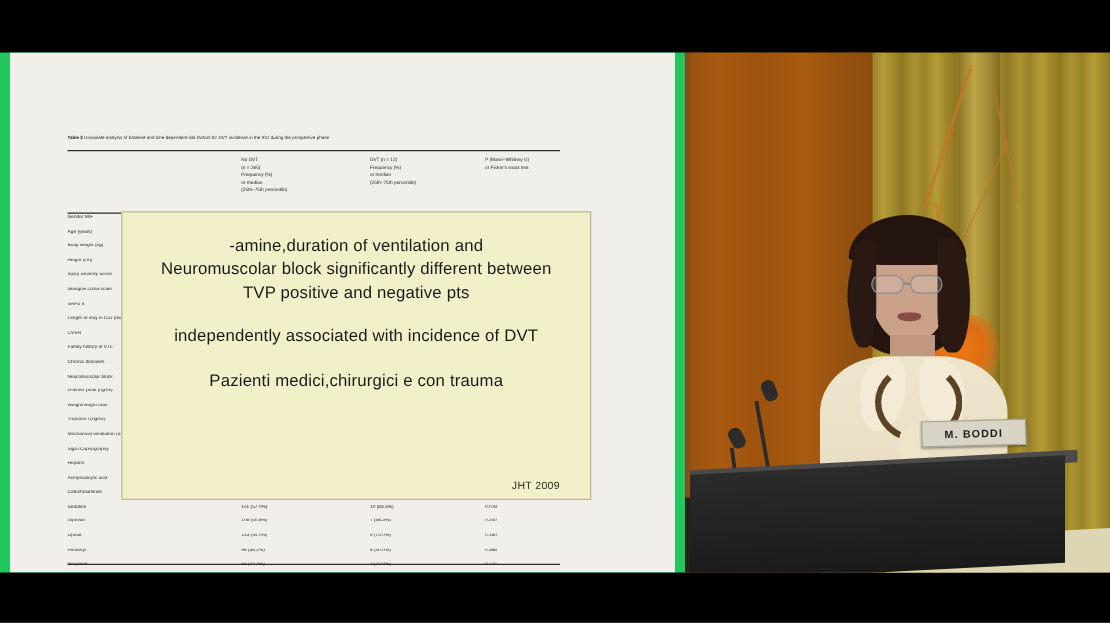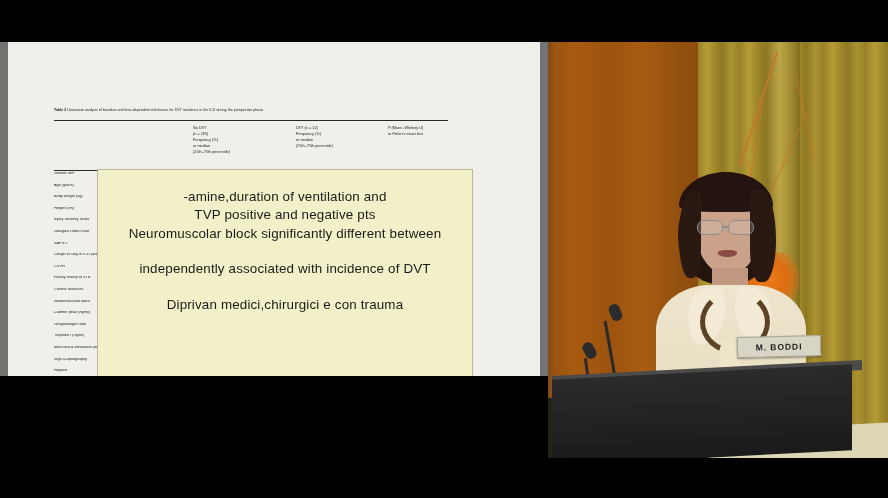--- a/index.html
+++ b/index.html
@@ -18,22 +18,22 @@
     width: 888px;
     height: 498px;
     background: #000000;
     overflow: hidden;
   }
 
   
   #slide-panel {
     position: absolute;
     left: 0; top: 42px;
-    width: 548px; height: 334px;
-    background: #737373;
+    width: 548px; height: 416px;
+    background: #22c55e;
     overflow: hidden;
   }
   #slide-inner {
     position: absolute;
     left: 8px; top: 0;
     width: 532px; height: 416px;
     background: #f0efea;
   }
 
   
@@ -527,26 +527,26 @@
             <span class="c1">54 (20.4%)</span>
             <span class="c2">3 (25.0%)</span>
             <span class="c3">0.715</span>
           </div>
         </div>
 
       <div class="rule" id="rule-bottom"></div>
 
       <div id="overlay-box">
         <div class="ov-line">-amine,duration of ventilation and</div>
+        <div class="ov-line">Neuromuscolar block significantly different between</div>
         <div class="ov-line">TVP positive and negative pts</div>
-        <div class="ov-line">Neuromuscolar block significantly different between</div>
         <div class="ov-gap"></div>
         <div class="ov-line">independently associated with incidence of DVT</div>
         <div class="ov-gap"></div>
-        <div class="ov-line">Diprivan medici,chirurgici e con trauma</div>
+        <div class="ov-line">Pazienti medici,chirurgici e con trauma</div>
         <div id="overlay-credit">JHT 2009</div>
       </div>
 
     </div>
   </div>
 
   <div id="video-panel">
 
     <div id="curtain-left"></div>
     <div id="curtain-right"></div>

